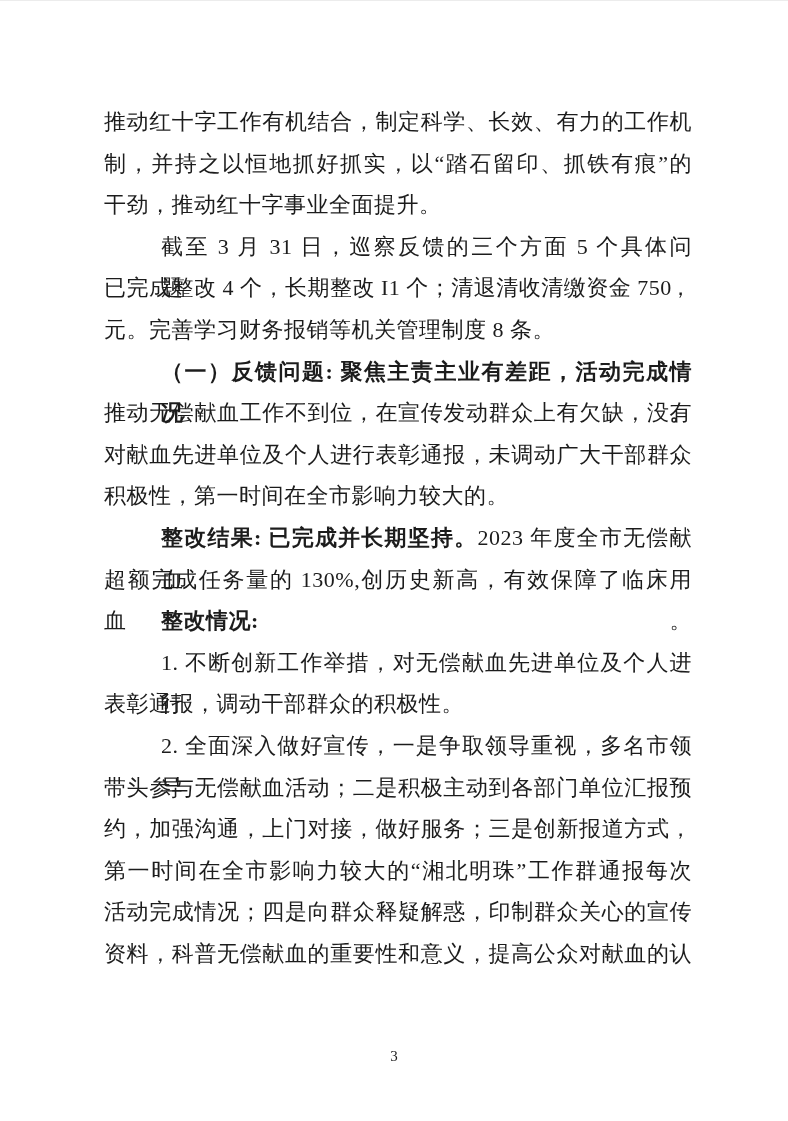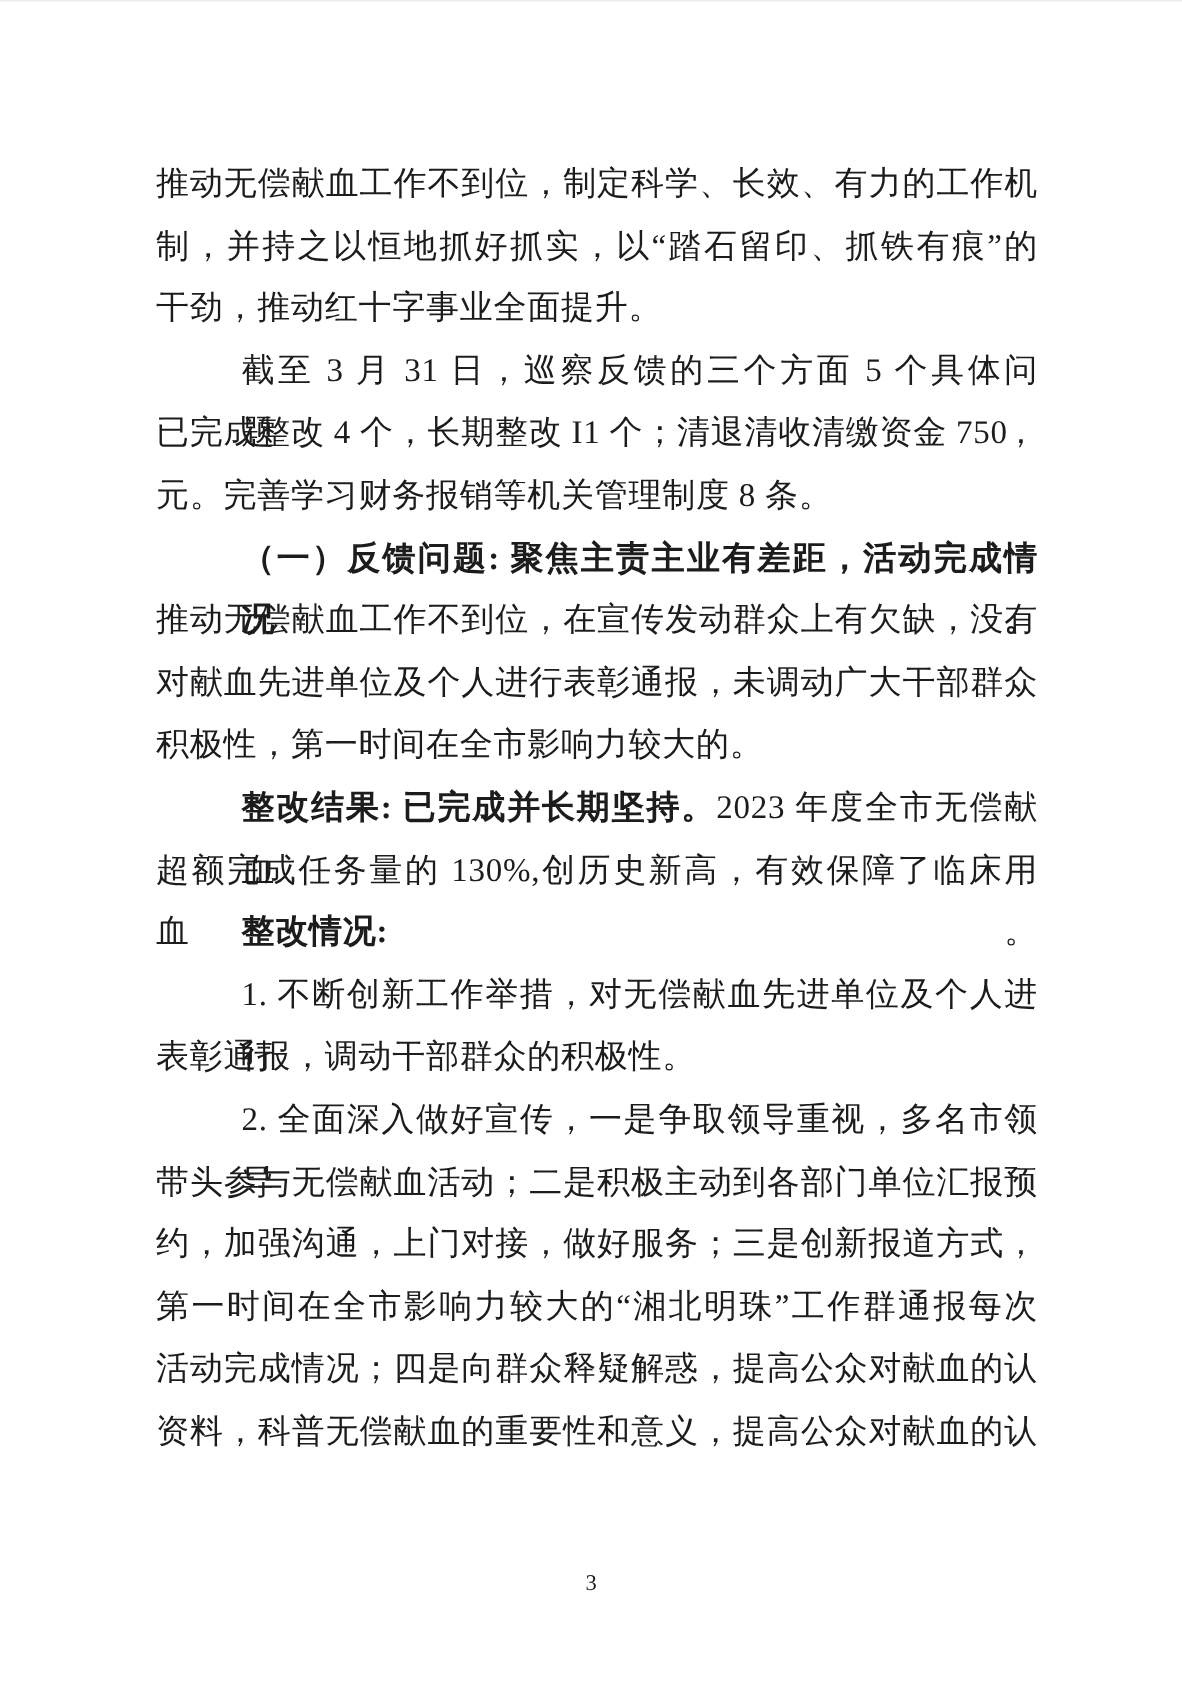--- a/index.html
+++ b/index.html
@@ -45,36 +45,36 @@
     text-align: center;
     font-size: 15px;
     color: #1c1c1c;
   }
 </style>
 </head>
 <body>
 
 <div class="page">
   <div class="text-body" id="doc-lines">
-      <div class="line fill"><span class="seg">推动无偿献血工作不到位，制定科学、长效、有力的工作机</span></div>
+      <div class="line fill"><span class="seg">推动红十字工作有机结合，制定科学、长效、有力的工作机</span></div>
       <div class="line fill"><span class="seg">制，并持之以恒地抓好抓实，以“踏石留印、抓铁有痕”的</span></div>
       <div class="line"><span class="seg">干劲，推动红十字事业全面提升。</span></div>
       <div class="line indent fill"><span class="seg">截至 3 月 31 日，巡察反馈的三个方面 5 个具体问题，</span></div>
       <div class="line"><span class="seg">已完成整改 4 个，长期整改 I1 个；清退清收清缴资金 750</span></div>
       <div class="line"><span class="seg">元。完善学习财务报销等机关管理制度 8 条。</span></div>
       <div class="line indent fill"><span class="seg-bold">（一）反馈问题: 聚焦主责主业有差距，活动完成情况。</span></div>
       <div class="line fill"><span class="seg">推动无偿献血工作不到位，在宣传发动群众上有欠缺，没有</span></div>
       <div class="line fill"><span class="seg">对献血先进单位及个人进行表彰通报，未调动广大干部群众</span></div>
       <div class="line"><span class="seg">积极性，第一时间在全市影响力较大的。</span></div>
       <div class="line indent fill"><span class="seg-bold">整改结果: 已完成并长期坚持。</span><span class="seg">2023 年度全市无偿献血</span></div>
       <div class="line fill"><span class="seg">超额完成任务量的 130%,创历史新高，有效保障了临床用血。</span></div>
       <div class="line indent"><span class="seg-bold">整改情况:</span></div>
       <div class="line indent fill"><span class="seg">1. 不断创新工作举措，对无偿献血先进单位及个人进行</span></div>
       <div class="line"><span class="seg">表彰通报，调动干部群众的积极性。</span></div>
       <div class="line indent fill"><span class="seg">2. 全面深入做好宣传，一是争取领导重视，多名市领导</span></div>
       <div class="line fill"><span class="seg">带头参与无偿献血活动；二是积极主动到各部门单位汇报预</span></div>
       <div class="line fill"><span class="seg">约，加强沟通，上门对接，做好服务；三是创新报道方式，</span></div>
       <div class="line fill"><span class="seg">第一时间在全市影响力较大的“湘北明珠”工作群通报每次</span></div>
-      <div class="line fill"><span class="seg">活动完成情况；四是向群众释疑解惑，提高公众对献血的认</span></div>
+      <div class="line fill"><span class="seg">活动完成情况；四是向群众释疑解惑，印制群众关心的宣传</span></div>
       <div class="line fill"><span class="seg">资料，科普无偿献血的重要性和意义，提高公众对献血的认</span></div>
     </div>
   <div class="page-number">3</div>
 </div>
 
 </body></html>

